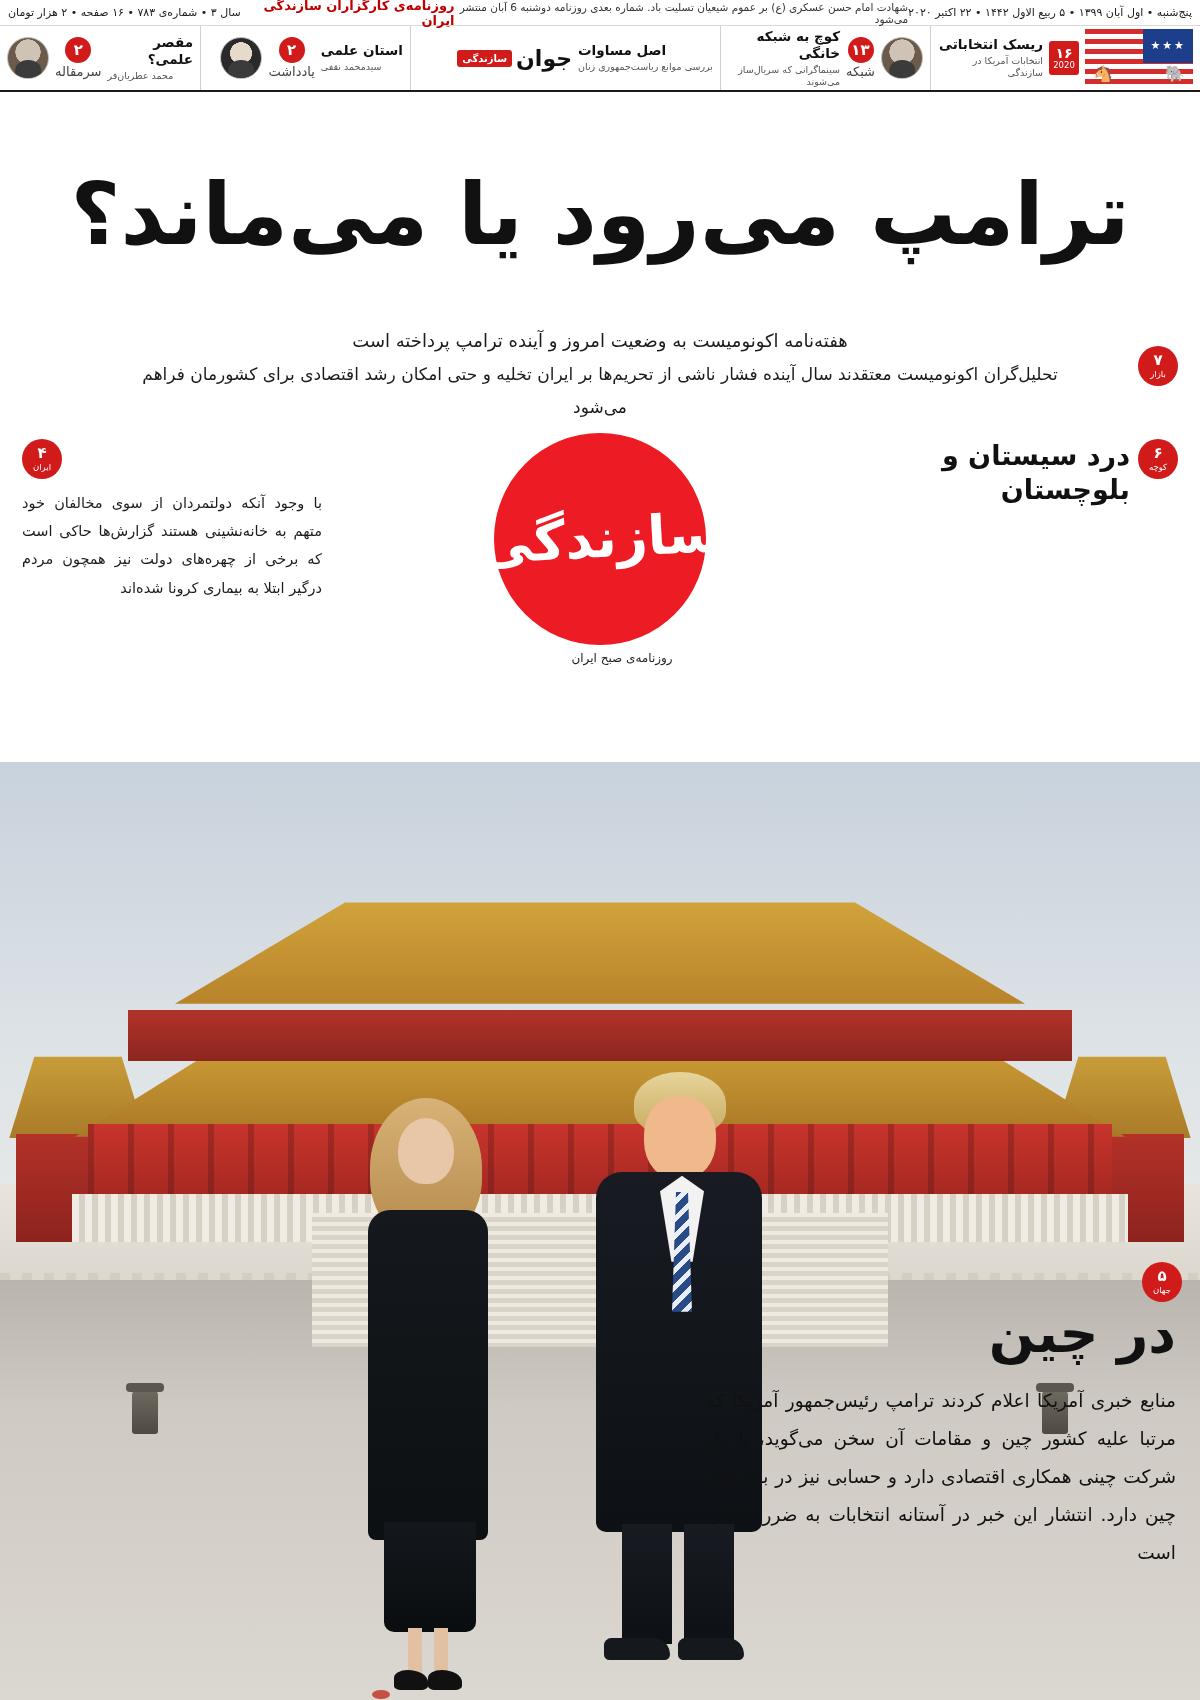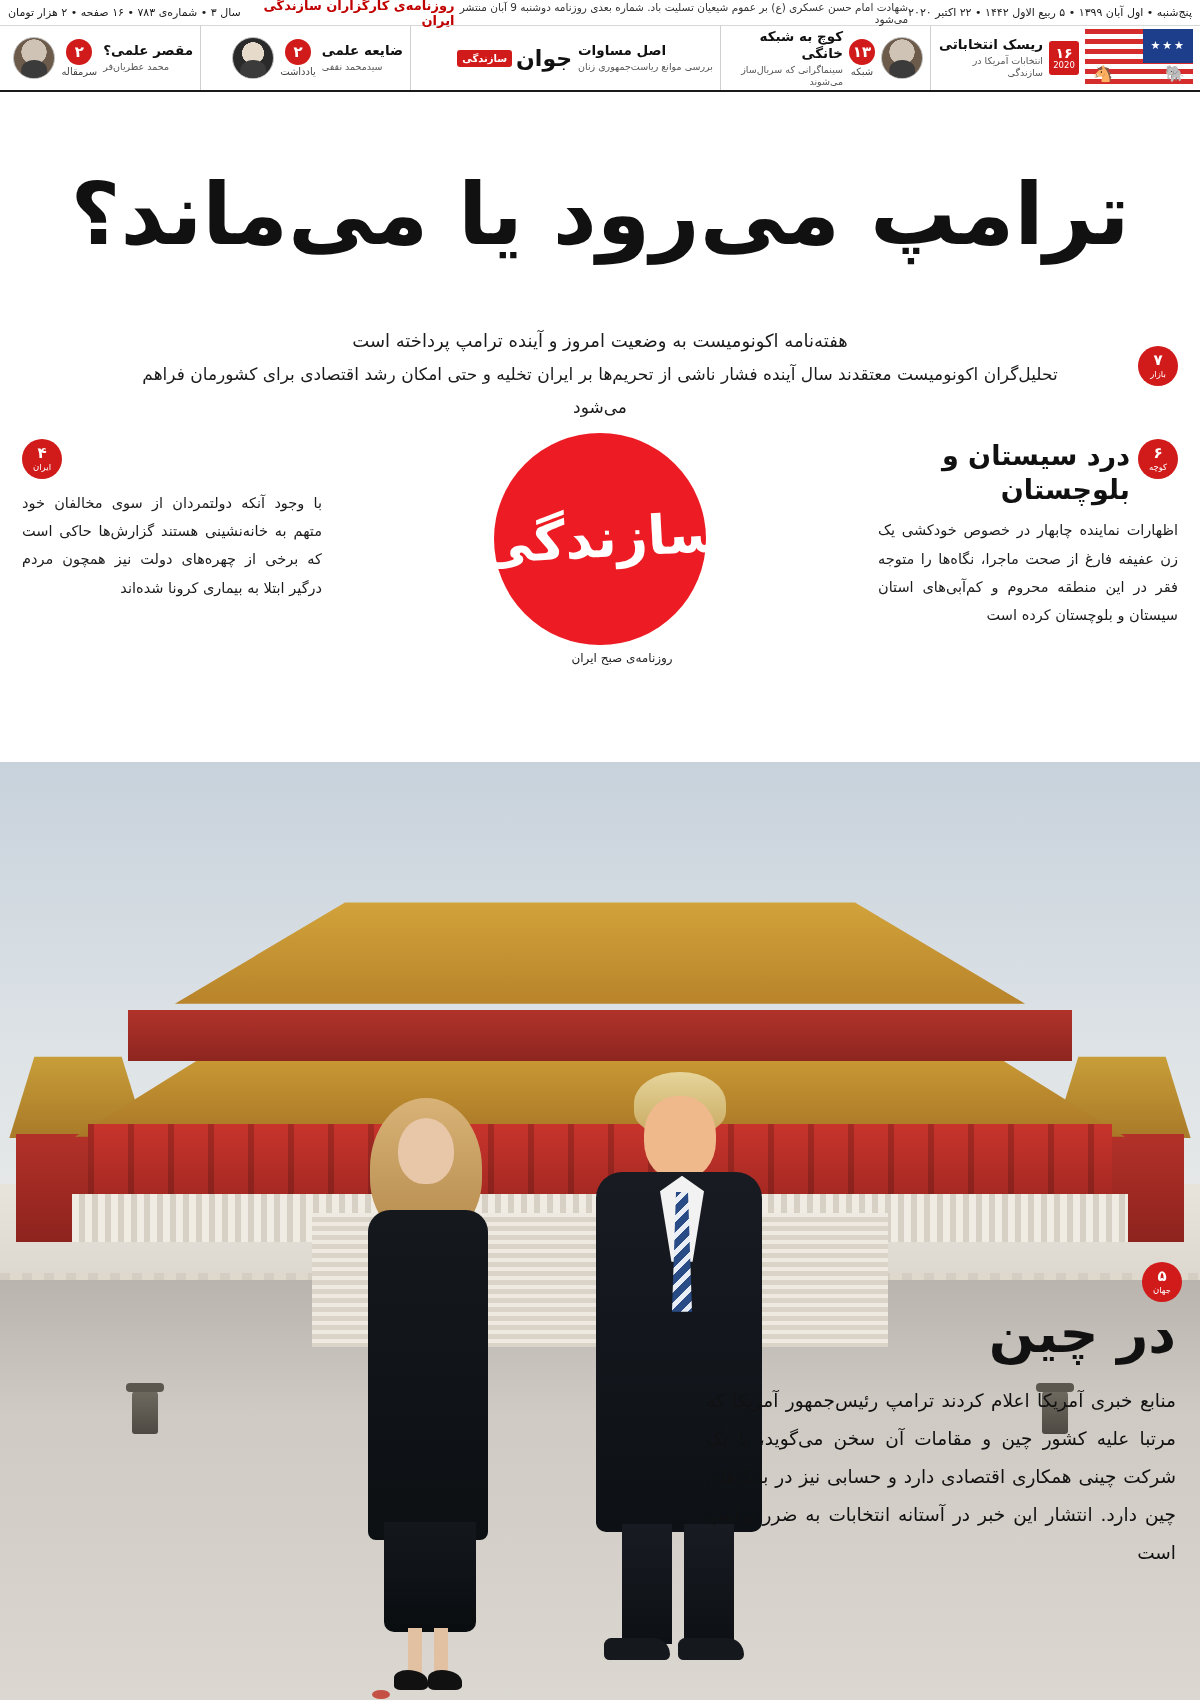--- a/index.html
+++ b/index.html
@@ -57,21 +57,21 @@
     width: 26px; height: 26px; border-radius: 50%;
     display: flex; align-items: center; justify-content: center;
     flex: 0 0 auto;
   }
   .num-badge.sq {
     border-radius: 3px; width: 30px; height: 34px;
     flex-direction: column; line-height: 1.05; font-size: 14px;
   }
   .num-badge.sq small { font-size: 8.5px; font-weight: normal; }
   .badge-col { display:flex; flex-direction:column; align-items:center; gap:1px; }
-  .badge-sub { font-size: 10px; color: #444; }
+  .badge-sub { font-size: 13px; color: #444; }
   .cell-texts { display: flex; flex-direction: column; justify-content: center; }
   .cell-title { font-size: 13.5px; font-weight: bold; color: #111; line-height: 1.25; }
   .cell-sub { font-size: 9.5px; color: #555; line-height: 1.3; margin-top: 2px; }
   .avatar {
     width: 42px; height: 42px; border-radius: 50%;
     background: radial-gradient(circle at 50% 35%, #cfc3b5 0 38%, #6c5a4a 39% 100%);
     flex: 0 0 auto; border: 1px solid #bbb; overflow: hidden; position: relative;
   }
   .avatar.cleric { background: radial-gradient(circle at 50% 38%, #e6dbcb 0 34%, #2a2a2a 35% 100%); }
   .avatar::after {
@@ -320,21 +320,21 @@
     text-align: justify;
   }
 </style>
 </head>
 <body>
 
 <div class="page">
 
   <div class="top-strip">
     <div class="left-date">پنج‌شنبه • اول آبان ۱۳۹۹ • ۵ ربیع الاول ۱۴۴۲ • ۲۲ اکتبر ۲۰۲۰</div>
-    <div class="condolence">شهادت امام حسن عسکری (ع) بر عموم شیعیان تسلیت باد. شماره بعدی روزنامه دوشنبه 9 آبان منتشر می‌شود</div>
+    <div class="condolence">شهادت امام حسن عسکری (ع) بر عموم شیعیان تسلیت باد. شماره بعدی روزنامه دوشنبه 6 آبان منتشر می‌شود</div>
     <div class="center-title">روزنامه‌ی کارگزاران سازندگی ایران</div>
     <div class="right-issue">سال ۳ • شماره‌ی ۷۸۳ • ۱۶ صفحه • ۲ هزار تومان</div>
   </div>
 
   <div class="banner-row">
 
     <div class="banner-cell" style="flex:0 0 270px;">
       <div class="flagbox">
         <div class="stripes"></div>
         <div class="bluebox">
@@ -375,21 +375,21 @@
         <div class="cell-sub">بررسی موانع ریاست‌جمهوری زنان</div>
       </div>
       <div class="jav-logo">
         <div class="jav-name">جوان</div>
         <div class="jav-mark">سازندگی</div>
       </div>
     </div>
 
     <div class="banner-cell" style="flex:0 0 210px;">
       <div class="cell-texts" style="align-items:flex-end;">
-        <div class="cell-title">ضایعه علمی</div>
+        <div class="cell-title">استان علمی</div>
         <div class="cell-sub">سیدمحمد نقفی</div>
       </div>
       <div class="badge-col">
         <div class="num-badge">
           <span>۲</span>
         </div>
         <div class="badge-sub">یادداشت</div>
       </div>
       <div class="avatar cleric"></div>
     </div>
@@ -426,21 +426,20 @@
     <div class="band">
 
       <div class="col right">
         <div class="col-head">
           <div class="sec-badge">
             <b>۶</b>
             <small>کوچه</small>
           </div>
           <h2>درد سیستان و بلوچستان</h2>
         </div>
-        <p>اظهارات نماینده چابهار در خصوص خودکشی یک زن عفیفه فارغ از صحت ماجرا، نگاه‌ها را متوجه فقر در این منطقه محروم و کم‌آبی‌های استان سیستان و بلوچستان کرده است</p>
       </div>
 
       <div class="masthead">
         <div class="logo-circle">
           <div class="logo-text">سازندگی</div>
         </div>
         <div class="logo-sub">روزنامه‌ی صبح ایران</div>
       </div>
 
       <div class="col left">

